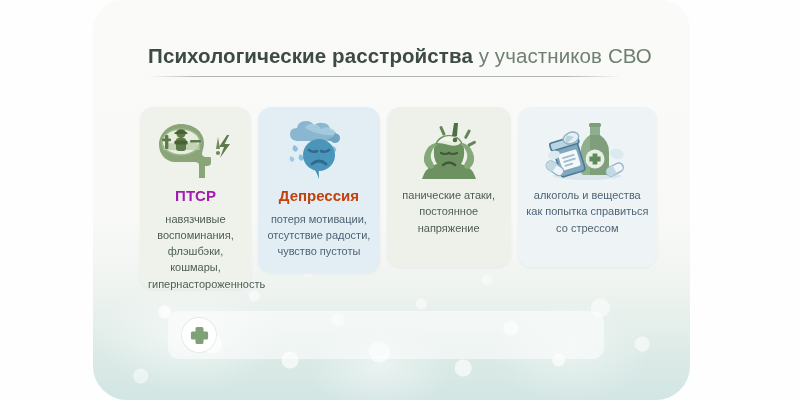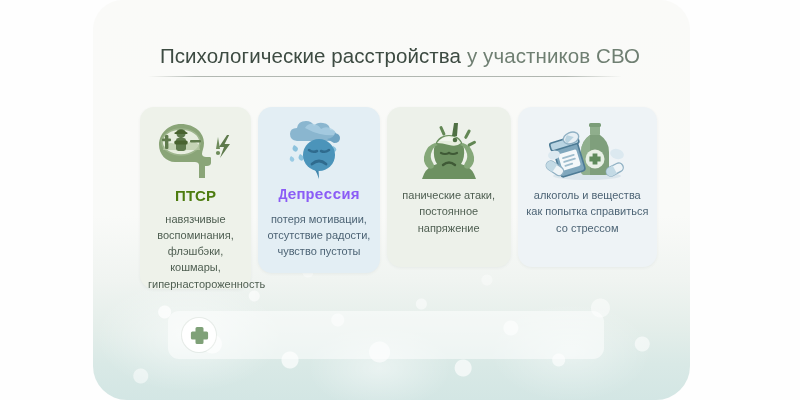--- a/index.html
+++ b/index.html
@@ -79,21 +79,21 @@
   .title {
     font-size: 20.5px;
     letter-spacing: .1px;
     color: #6f7f72;
     font-weight: 400;
     line-height: 1.2;
     white-space: nowrap;
   }
   .title b {
     color: #3d4b42;
-    font-weight: 400;
+    font-weight: 700;
   }
   .title-rule {
     position: absolute;
     left: 148px;
     top: 76px;
     width: 474px;
     height: 1px;
     background: linear-gradient(90deg, rgba(170,176,170,0) 0%, #b2b8b2 10%, #b0b6b0 88%, rgba(170,176,170,0) 100%);
   }
 
@@ -127,22 +127,22 @@
     align-items: center;
     justify-content: center;
     margin-bottom: 4px;
   }
   .card-title {
     font-size: 15px;
     font-weight: 700;
     line-height: 1.18;
     margin-bottom: 6px;
   }
-  .card-1 .card-title, .card-3 .card-title { color: #4d7c0f; }
-  .card-2 .card-title, .card-4 .card-title { color: #8b5cf6; font-family: Liberation Mono, monospace; }
+  .card-1 .card-title, .card-3 .card-title { color: #a21caf; }
+  .card-2 .card-title, .card-4 .card-title { color: #c2410c; }
 
   .card-desc {
     font-size: 11px;
     line-height: 1.48;
     padding: 0 2px;
   }
   .card-1 .card-desc, .card-3 .card-desc { color: #4e5e51; }
   .card-2 .card-desc, .card-4 .card-desc { color: #4d6475; }
 
   

